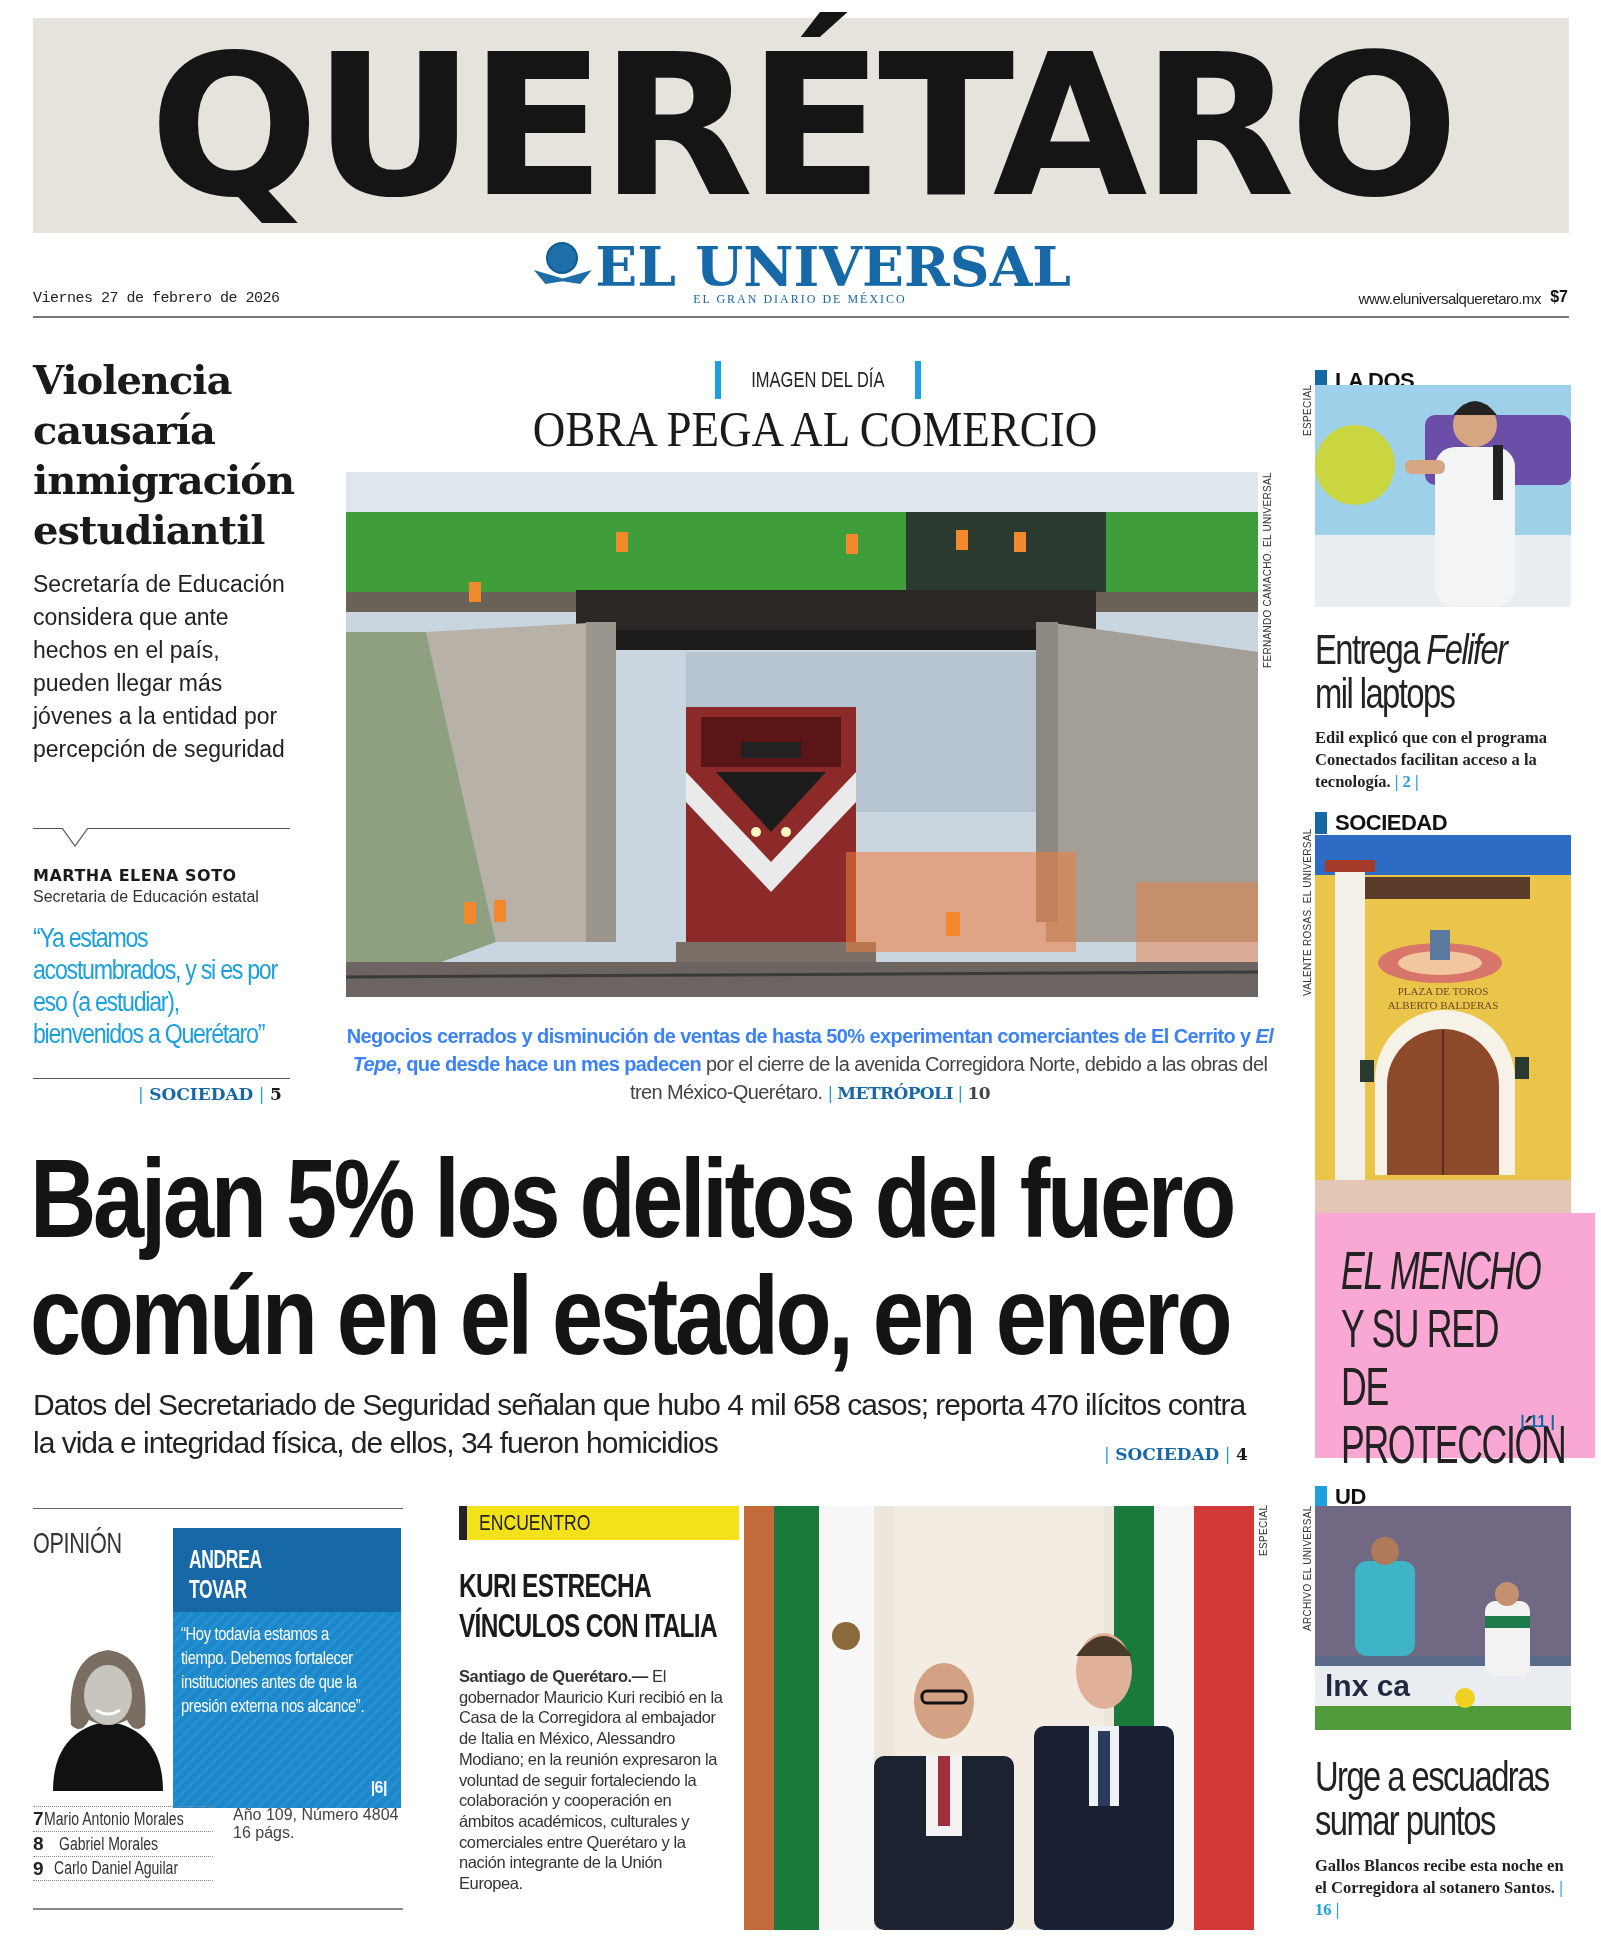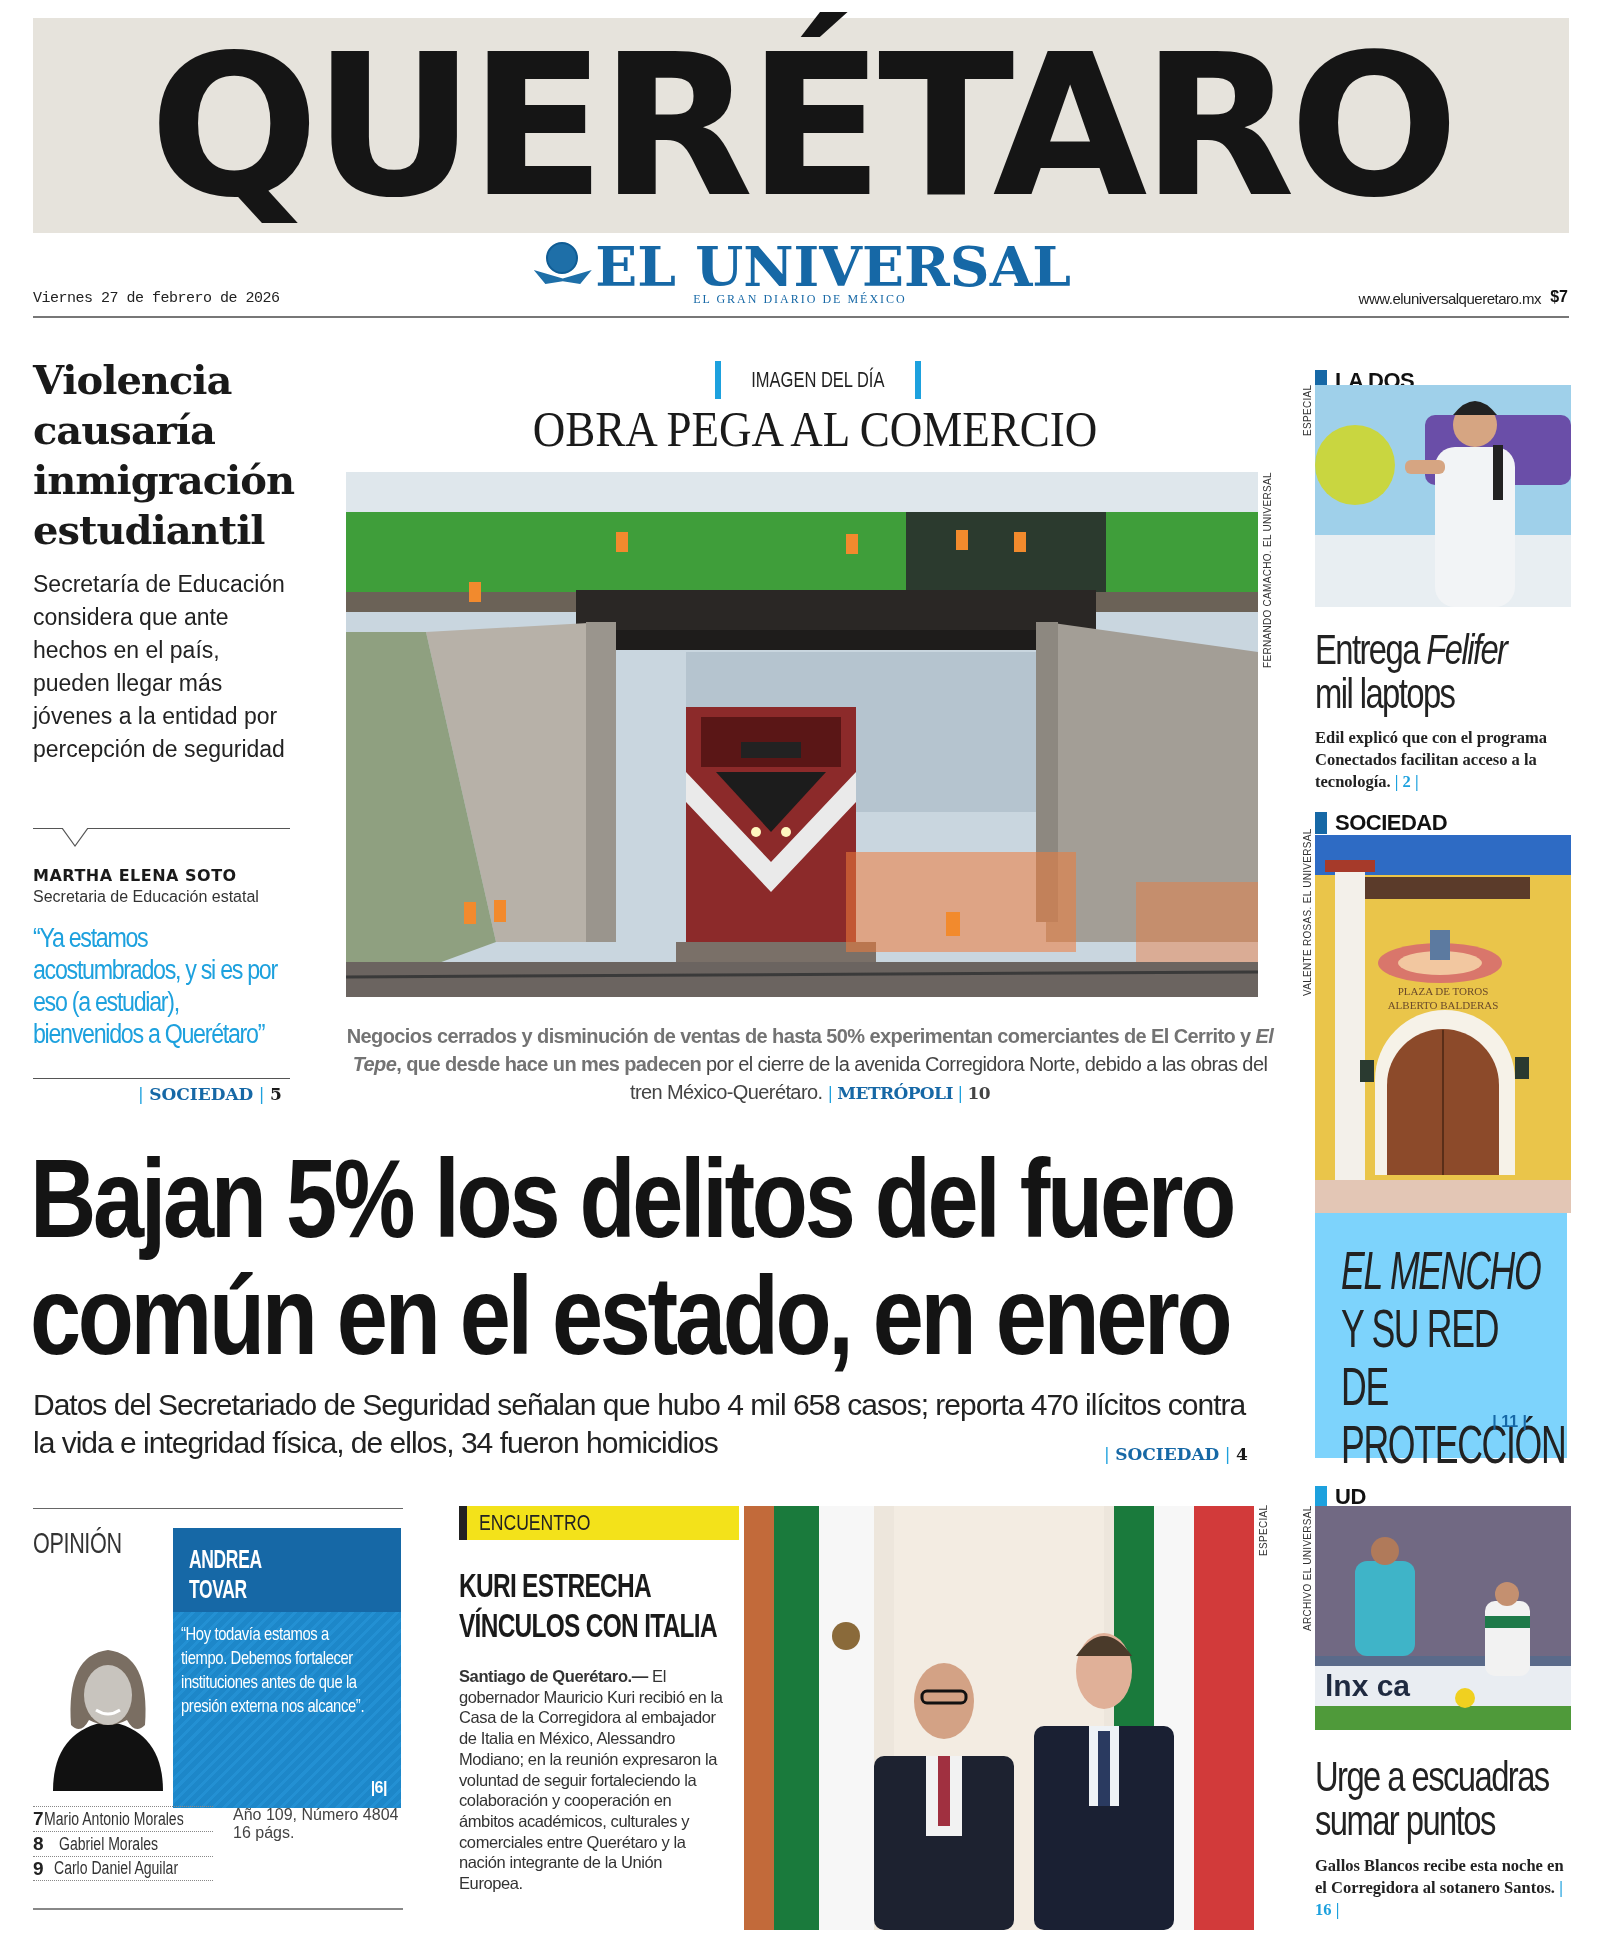--- a/index.html
+++ b/index.html
@@ -31,21 +31,21 @@
 .ref .sec{color:#1668a6}
 .ref .bar{color:#1da1de;font-weight:normal}
 
 .kicker{left:715px;top:360px;height:40px;display:flex;align-items:center;gap:8px}
 .kicker .b{width:6px;height:38px;background:#1da1de}
 .kicker span{font-family:"Liberation Sans",sans-serif;font-size:22px;color:#222;transform:scaleX(0.75);display:inline-block;letter-spacing:0}
 .center-head{left:340px;top:400px;width:950px;text-align:center;font-family:"Liberation Serif",serif;font-size:50px;color:#1a1a1a;letter-spacing:0;transform:scaleX(0.9)}
 .photo-main{left:346px;top:472px;width:912px;height:525px;overflow:hidden;background:#cfd8dc}
 .credit-v{font-size:10px;color:#333;writing-mode:vertical-rl;transform:rotate(180deg);white-space:nowrap;letter-spacing:0.3px}
 .caption{left:340px;top:1022px;width:940px;text-align:center;font-size:20px;line-height:28px;color:#444;letter-spacing:-0.6px}
-.caption b{color:#737373}
+.caption b{color:#3b82f6}
 
 .big-head{left:30px;top:1140px;width:1250px;font-family:"Liberation Sans",sans-serif;font-weight:bold;font-size:112px;line-height:117px;letter-spacing:-4px;color:#141414;transform:scaleX(0.82);transform-origin:left top;width:1530px}
 .big-deck{left:33px;top:1386px;width:1240px;font-size:30px;line-height:38px;color:#222;letter-spacing:-1px}
 
 .rc-label{display:flex;align-items:center;gap:8px;font-family:"Liberation Sans",sans-serif;font-weight:bold;font-size:22px;letter-spacing:-0.5px;color:#111}
 .rc-label .sq{width:12px;height:22px;background:#1668a6}
 .rc-title{font-family:"Liberation Sans",sans-serif;font-size:42px;line-height:44px;color:#222;letter-spacing:-2px;transform:scaleX(0.78);transform-origin:left top;width:340px}
 .rc-text{font-family:Liberation Serif, serif;font-weight:bold;font-size:16.5px;line-height:22px;color:#222}
 .pnum{color:#1da1de;font-weight:bold}
 
@@ -211,21 +211,21 @@
     <text x="128" y="160" font-size="11" text-anchor="middle" fill="#6b4a2a" font-family="Liberation Serif">PLAZA DE TOROS</text>
     <text x="128" y="174" font-size="11" text-anchor="middle" fill="#6b4a2a" font-family="Liberation Serif">ALBERTO BALDERAS</text>
     <path d="M60 340 V245 a70 70 0 0 1 140 0 V340 Z" fill="#f6f2e8"></path>
     <path d="M72 340 V250 a56 56 0 0 1 112 0 V340 Z" fill="#8c4a2a"></path>
     <line x1="128" y1="195" x2="128" y2="340" stroke="#5a2e18" stroke-width="2"></line>
     <rect x="45" y="225" width="14" height="22" fill="#2a3a30"></rect>
     <rect x="200" y="222" width="14" height="22" fill="#2a3a30"></rect>
     <rect x="0" y="345" width="256" height="33" fill="#e3c6b5"></rect>
   </svg>
 </div>
-<div class="abs" style="left:1315px;top:1213px;width:252px;height:245px;background:#7dd3fc">
+<div class="abs" style="left:1315px;top:1213px;width:280px;height:245px;background:#f9a8d4">
   <div class="rc-title" style="position:absolute;left:26px;top:28px;font-size:54px;line-height:58px;transform:scaleX(0.66)">
     <i>EL MENCHO</i><br><span style="display:inline-block;width:260px">Y SU RED DE PROTECCIÓN</span>
   </div>
   <div class="pnum" style="position:absolute;right:40px;top:200px;font-size:16px;color:#1668a6">| 11 |</div>
 </div>
 
 <div class="abs rc-label" style="left:1315px;top:1484px">
   <div class="sq" style="background:#1da1de"></div>
     <span>UD</span>
 </div>

